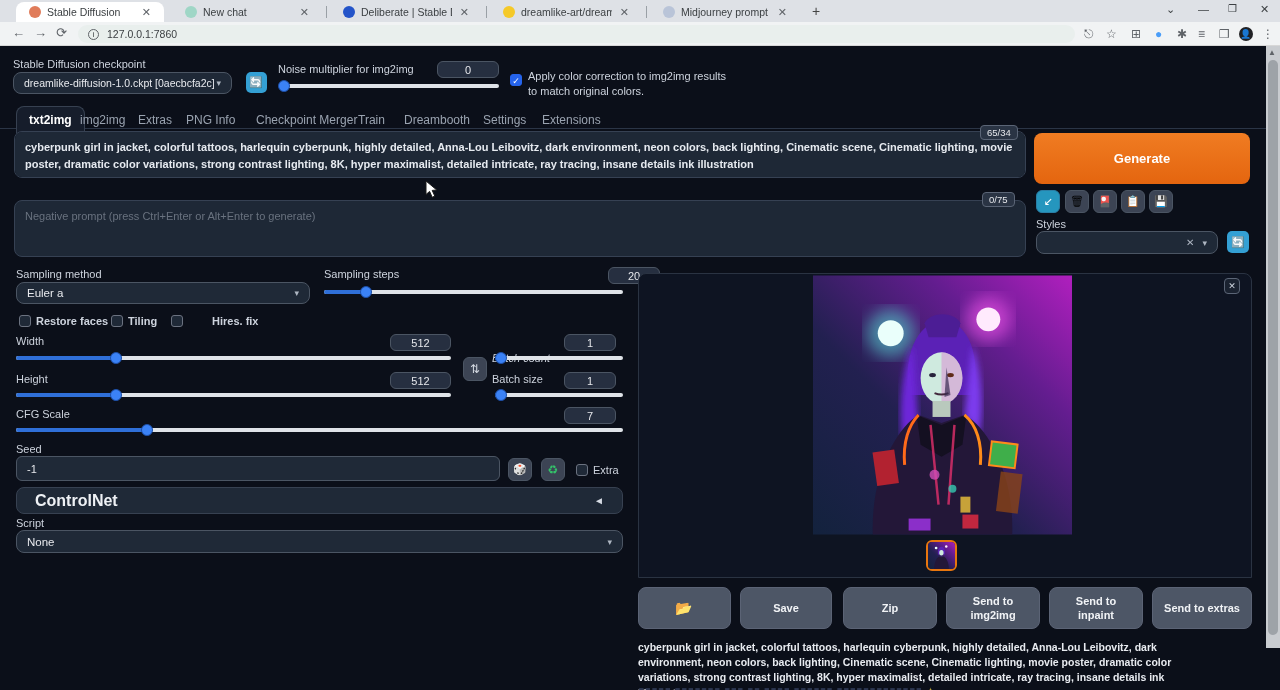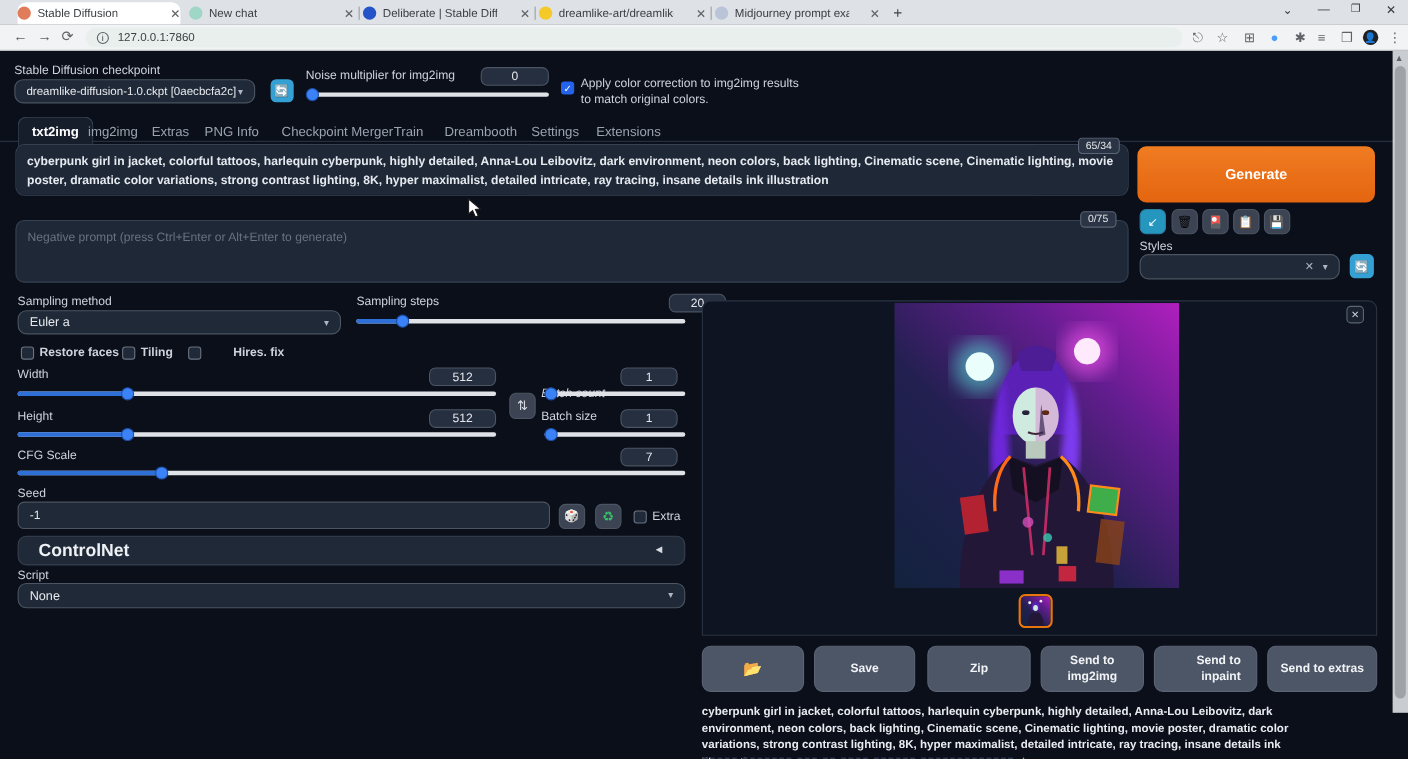--- a/index.html
+++ b/index.html
@@ -4,21 +4,21 @@
 <style>
   * { margin:0; padding:0; box-sizing:border-box; }
   html,body { width:1280px; height:690px; overflow:hidden; background:#0b0f19;
     font-family:"Liberation Sans","DejaVu Sans",sans-serif; }
   #screen { position:relative; width:1280px; height:690px; overflow:hidden; background:#0b0f19; }
   .abs { position:absolute; }
 
   
   .tabstrip { left:0; top:0; width:1280px; height:22px; background:#dee1e6; }
   .btab { position:absolute; top:2px; height:20px; border-radius:8px 8px 0 0; display:flex; align-items:center;
-    padding:0 0; font-size:10.5px; color:#3c4043; }
+    padding:0 13px; font-size:10.5px; color:#3c4043; }
   .btab.active { background:#ffffff; }
   .btab .fav { width:12px; height:12px; border-radius:50%; margin-right:6px; flex:0 0 auto; }
   .btab .ttl { white-space:nowrap; overflow:hidden; max-width:104px; }
   .btab .tx { margin-left:auto; padding-left:8px; font-size:11px; color:#5f6368; }
   .tsep { position:absolute; top:6px; width:1px; height:12px; background:#9aa0a6; }
   .newtab { position:absolute; top:3px; font-size:14px; color:#444; }
   .winctl { position:absolute; top:3px; font-size:11px; color:#3c4043; }
   .toolbar { left:0; top:22px; width:1280px; height:24px; background:#f1f3f4; border-bottom:1px solid #d7d7d7; }
   .navbtn { position:absolute; top:3px; font-size:13px; color:#5f6368; }
   .urlpill { position:absolute; left:78px; top:3px; width:997px; height:18px; background:#e9efed; border-radius:9px;
@@ -340,21 +340,21 @@
       <path d="M60,260 C58,200 84,152 106,140 L129,148 L152,140 C176,152 202,200 200,260 Z" fill="#231738"></path>
     </svg>
   </div>
 
   <div class="graybtn" style="left:638px; top:587px; width:93px; height:42px;">
     <span style="font-size:14px;">📂</span>
   </div>
   <div class="graybtn" style="left:740px; top:587px; width:92px; height:42px;">Save</div>
   <div class="graybtn" style="left:843px; top:587px; width:94px; height:42px;">Zip</div>
   <div class="graybtn" style="left:946px; top:587px; width:94px; height:42px; padding:0 14px;">Send to img2img</div>
-  <div class="graybtn" style="left:1049px; top:587px; width:94px; height:42px; padding:0 14px;text-align:right;">Send to inpaint</div>
+  <div class="graybtn" style="left:1049px; top:587px; width:94px; height:42px; padding:0 14px;">Send to inpaint</div>
   <div class="graybtn" style="left:1152px; top:587px; width:100px; height:42px;">Send to extras</div>
 
   <div class="infotext">cyberpunk girl in jacket, colorful tattoos, harlequin cyberpunk, highly detailed, Anna-Lou Leibovitz, dark environment, neon colors, back lighting, Cinematic scene, Cinematic lighting, movie poster, dramatic color variations, strong contrast lighting, 8K, hyper maximalist, detailed intricate, ray tracing, insane details ink illustration</div>
 
   <div class="abs" style="left:638px; top:685px; width:566px; height:5px; overflow:hidden; font-size:12px; font-weight:700; color:#2c3650;">▮▮▮▮▮ ▮▮▮▮▮▮▮ ▮▮▮ ▮▮ ▮▮▮▮ ▮▮▮▮▮▮ ▮▮▮▮▮▮▮▮▮▮▮▮▮ <span style="color:#b9a23a;">✦</span></div>
 
   <div class="sb-track"></div>
   <div class="sb-arrow">▲</div>
   <div class="sb-thumb"></div>
 

